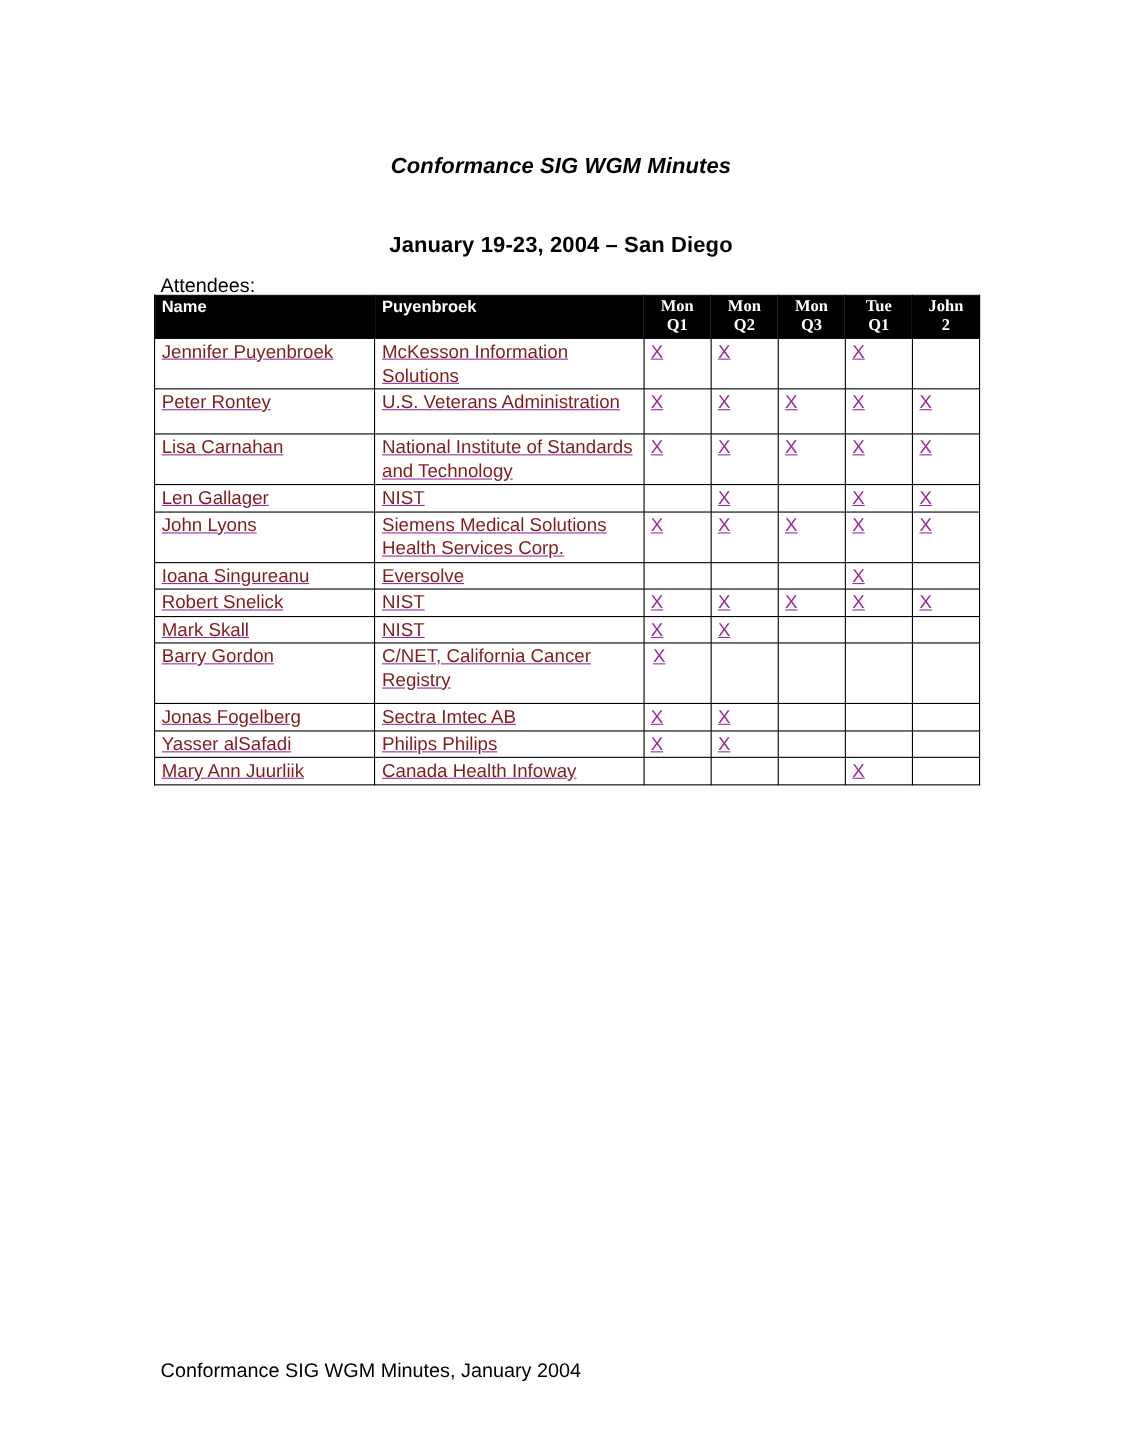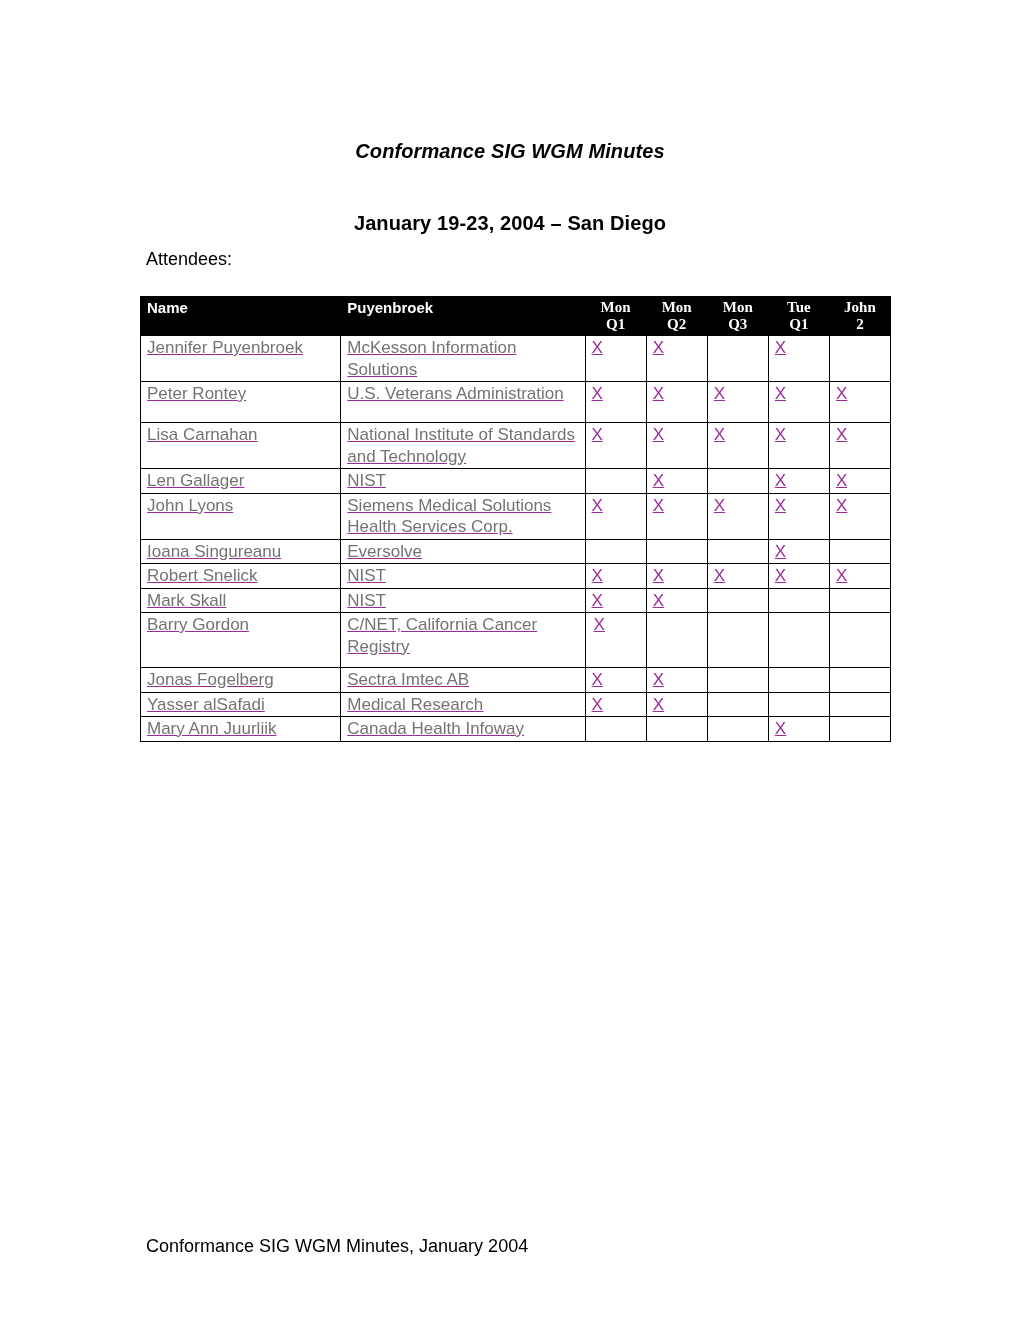--- a/index.html
+++ b/index.html
@@ -50,21 +50,20 @@
     line-height: 22px;
   }
   table.attendees {
     position: absolute;
     left: 140px;
     top: 268px;
     width: 751px;
     border-collapse: collapse;
     table-layout: fixed;
     font-size: 17px;
-    margin-top: 28px;
   }
   table.attendees th,
   table.attendees td {
     border: 1.6px solid #000000;
     padding: 1px 5px 1px 6px;
     vertical-align: top;
     text-align: left;
   }
   table.attendees thead th {
     background: #000000;
@@ -80,21 +79,21 @@
   thead th.q-head {
     text-align: center;
     padding-left: 2px;
     padding-right: 2px;
     font-family: Liberation Serif, serif;
   }
   .col-name  { width: 200px; }
   .col-aff   { width: 244px; }
   .col-q     { width: 61px; }
   td.person, td.affil {
-    color: #737373;
+    color: #7f1d1d;
     line-height: 21.5px;
     padding-top: 2px;
     padding-bottom: 2px;
   }
   td.person span.link, td.affil span.link {
     text-decoration: underline;
     text-decoration-color: #9B2D9B;
     text-underline-offset: 1px;
   }
   td.mark {
@@ -258,21 +257,21 @@
           <td class="person"><span class="link">Jonas Fogelberg</span></td>
           <td class="affil"><span class="link">Sectra Imtec AB</span></td>
           <td class="mark"><span class="x">X</span></td>
           <td class="mark"><span class="x">X</span></td>
           <td class="mark"></td>
           <td class="mark"></td>
           <td class="mark"></td>
         </tr>
         <tr class="r-one">
           <td class="person"><span class="link">Yasser alSafadi</span></td>
-          <td class="affil"><span class="link">Medical Research</span></td>
+          <td class="affil"><span class="link">Philips Philips</span></td>
           <td class="mark"><span class="x">X</span></td>
           <td class="mark"><span class="x">X</span></td>
           <td class="mark"></td>
           <td class="mark"></td>
           <td class="mark"></td>
         </tr>
         <tr class="r-one">
           <td class="person"><span class="link">Mary Ann Juurliik</span></td>
           <td class="affil"><span class="link">Canada Health Infoway</span></td>
           <td class="mark"></td>

